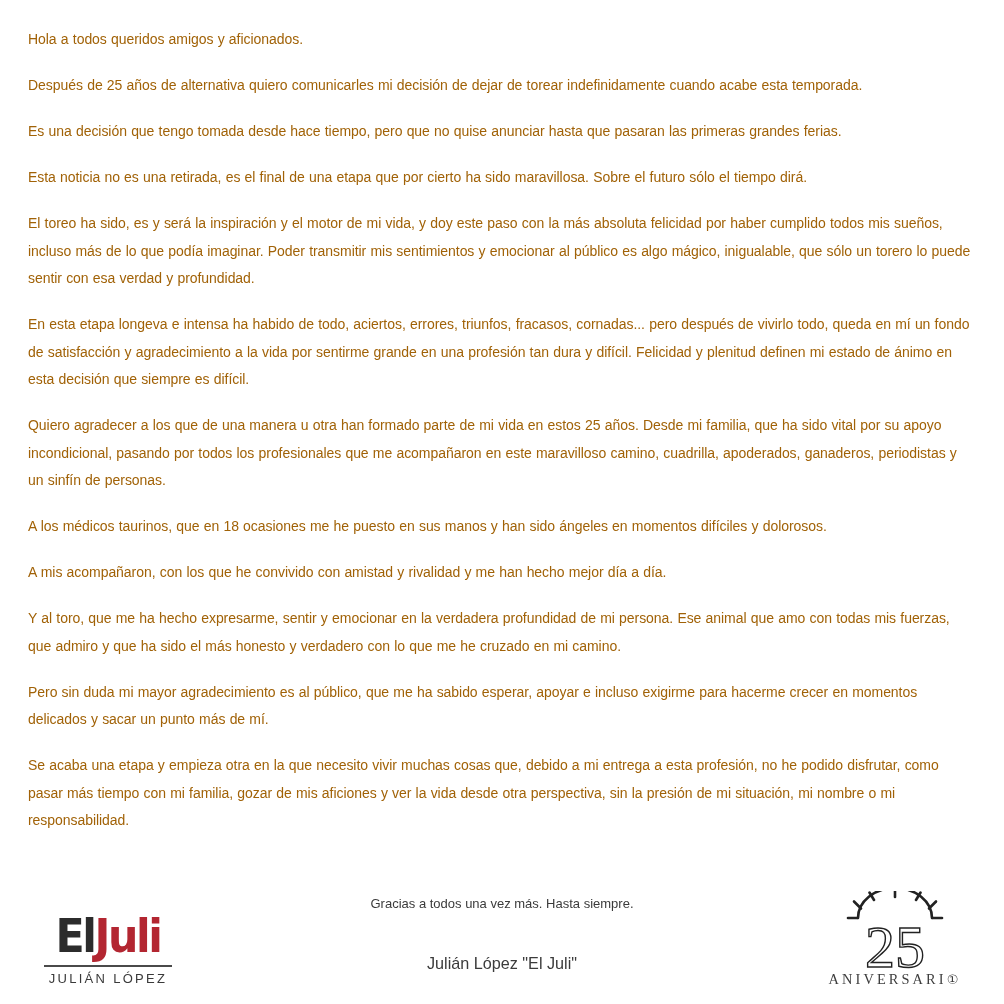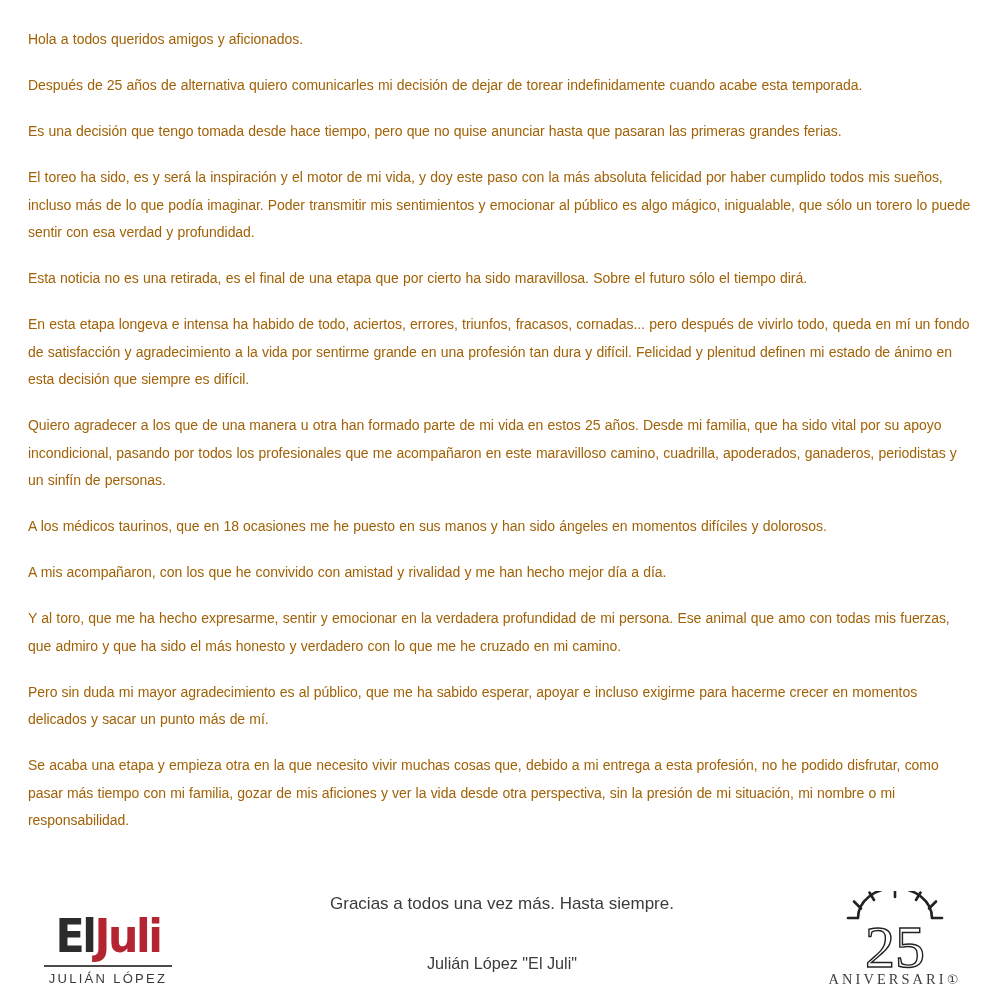--- a/index.html
+++ b/index.html
@@ -52,21 +52,21 @@
   }
 
   .closing-block {
     position: absolute;
     left: 0;
     right: 0;
     top: 8px;
     text-align: center;
   }
   .closing-line {
-    font-size: 17px;
+    font-size: 13px;
     line-height: 27px;
     color: #3b3b3b;
     margin: 0;
   }
   .signature-line {
     font-size: 16.2px;
     line-height: 27px;
     color: #3b3b3b;
     margin: 33px 0 0 0;
   }
@@ -136,22 +136,22 @@
 </style>
 </head>
 <body>
 
 <div class="sheet">
 
   <div class="letter-body">
     <p class="para">Hola a todos queridos amigos y aficionados.</p>
     <p class="para">Después de 25 años de alternativa quiero comunicarles mi decisión de dejar de torear indefinidamente cuando acabe esta temporada.</p>
     <p class="para">Es una decisión que tengo tomada desde hace tiempo, pero que no quise anunciar hasta que pasaran las primeras grandes ferias.</p>
+    <p class="para">Esta noticia no es una retirada, es el final de una etapa que por cierto ha sido maravillosa. Sobre el futuro sólo el tiempo dirá.</p>
     <p class="para">El toreo ha sido, es y será la inspiración y el motor de mi vida, y doy este paso con la más absoluta felicidad por haber cumplido todos mis sueños, incluso más de lo que podía imaginar. Poder transmitir mis sentimientos y emocionar al público es algo mágico, inigualable, que sólo un torero lo puede sentir con esa verdad y profundidad.</p>
-    <p class="para">Esta noticia no es una retirada, es el final de una etapa que por cierto ha sido maravillosa. Sobre el futuro sólo el tiempo dirá.</p>
     <p class="para">En esta etapa longeva e intensa ha habido de todo, aciertos, errores, triunfos, fracasos, cornadas... pero después de vivirlo todo, queda en mí un fondo de satisfacción y agradecimiento a la vida por sentirme grande en una profesión tan dura y difícil. Felicidad y plenitud definen mi estado de ánimo en esta decisión que siempre es difícil.</p>
     <p class="para">Quiero agradecer a los que de una manera u otra han formado parte de mi vida en estos 25 años. Desde mi familia, que ha sido vital por su apoyo incondicional, pasando por todos los profesionales que me acompañaron en este maravilloso camino, cuadrilla, apoderados, ganaderos, periodistas y un sinfín de personas.</p>
     <p class="para">A los médicos taurinos, que en 18 ocasiones me he puesto en sus manos y han sido ángeles en momentos difíciles y dolorosos.</p>
     <p class="para">A mis acompañaron, con los que he convivido con amistad y rivalidad y me han hecho mejor día a día.</p>
     <p class="para">Y al toro, que me ha hecho expresarme, sentir y emocionar en la verdadera profundidad de mi persona. Ese animal que amo con todas mis fuerzas, que admiro y que ha sido el más honesto y verdadero con lo que me he cruzado en mi camino.</p>
     <p class="para">Pero sin duda mi mayor agradecimiento es al público, que me ha sabido esperar, apoyar e incluso exigirme para hacerme crecer en momentos delicados y sacar un punto más de mí.</p>
     <p class="para tight">Se acaba una etapa y empieza otra en la que necesito vivir muchas cosas que, debido a mi entrega a esta profesión, no he podido disfrutar, como pasar más tiempo con mi familia, gozar de mis aficiones y ver la vida desde otra perspectiva, sin la presión de mi situación, mi nombre o mi responsabilidad.</p>
   </div>
 
   <div class="footer">

